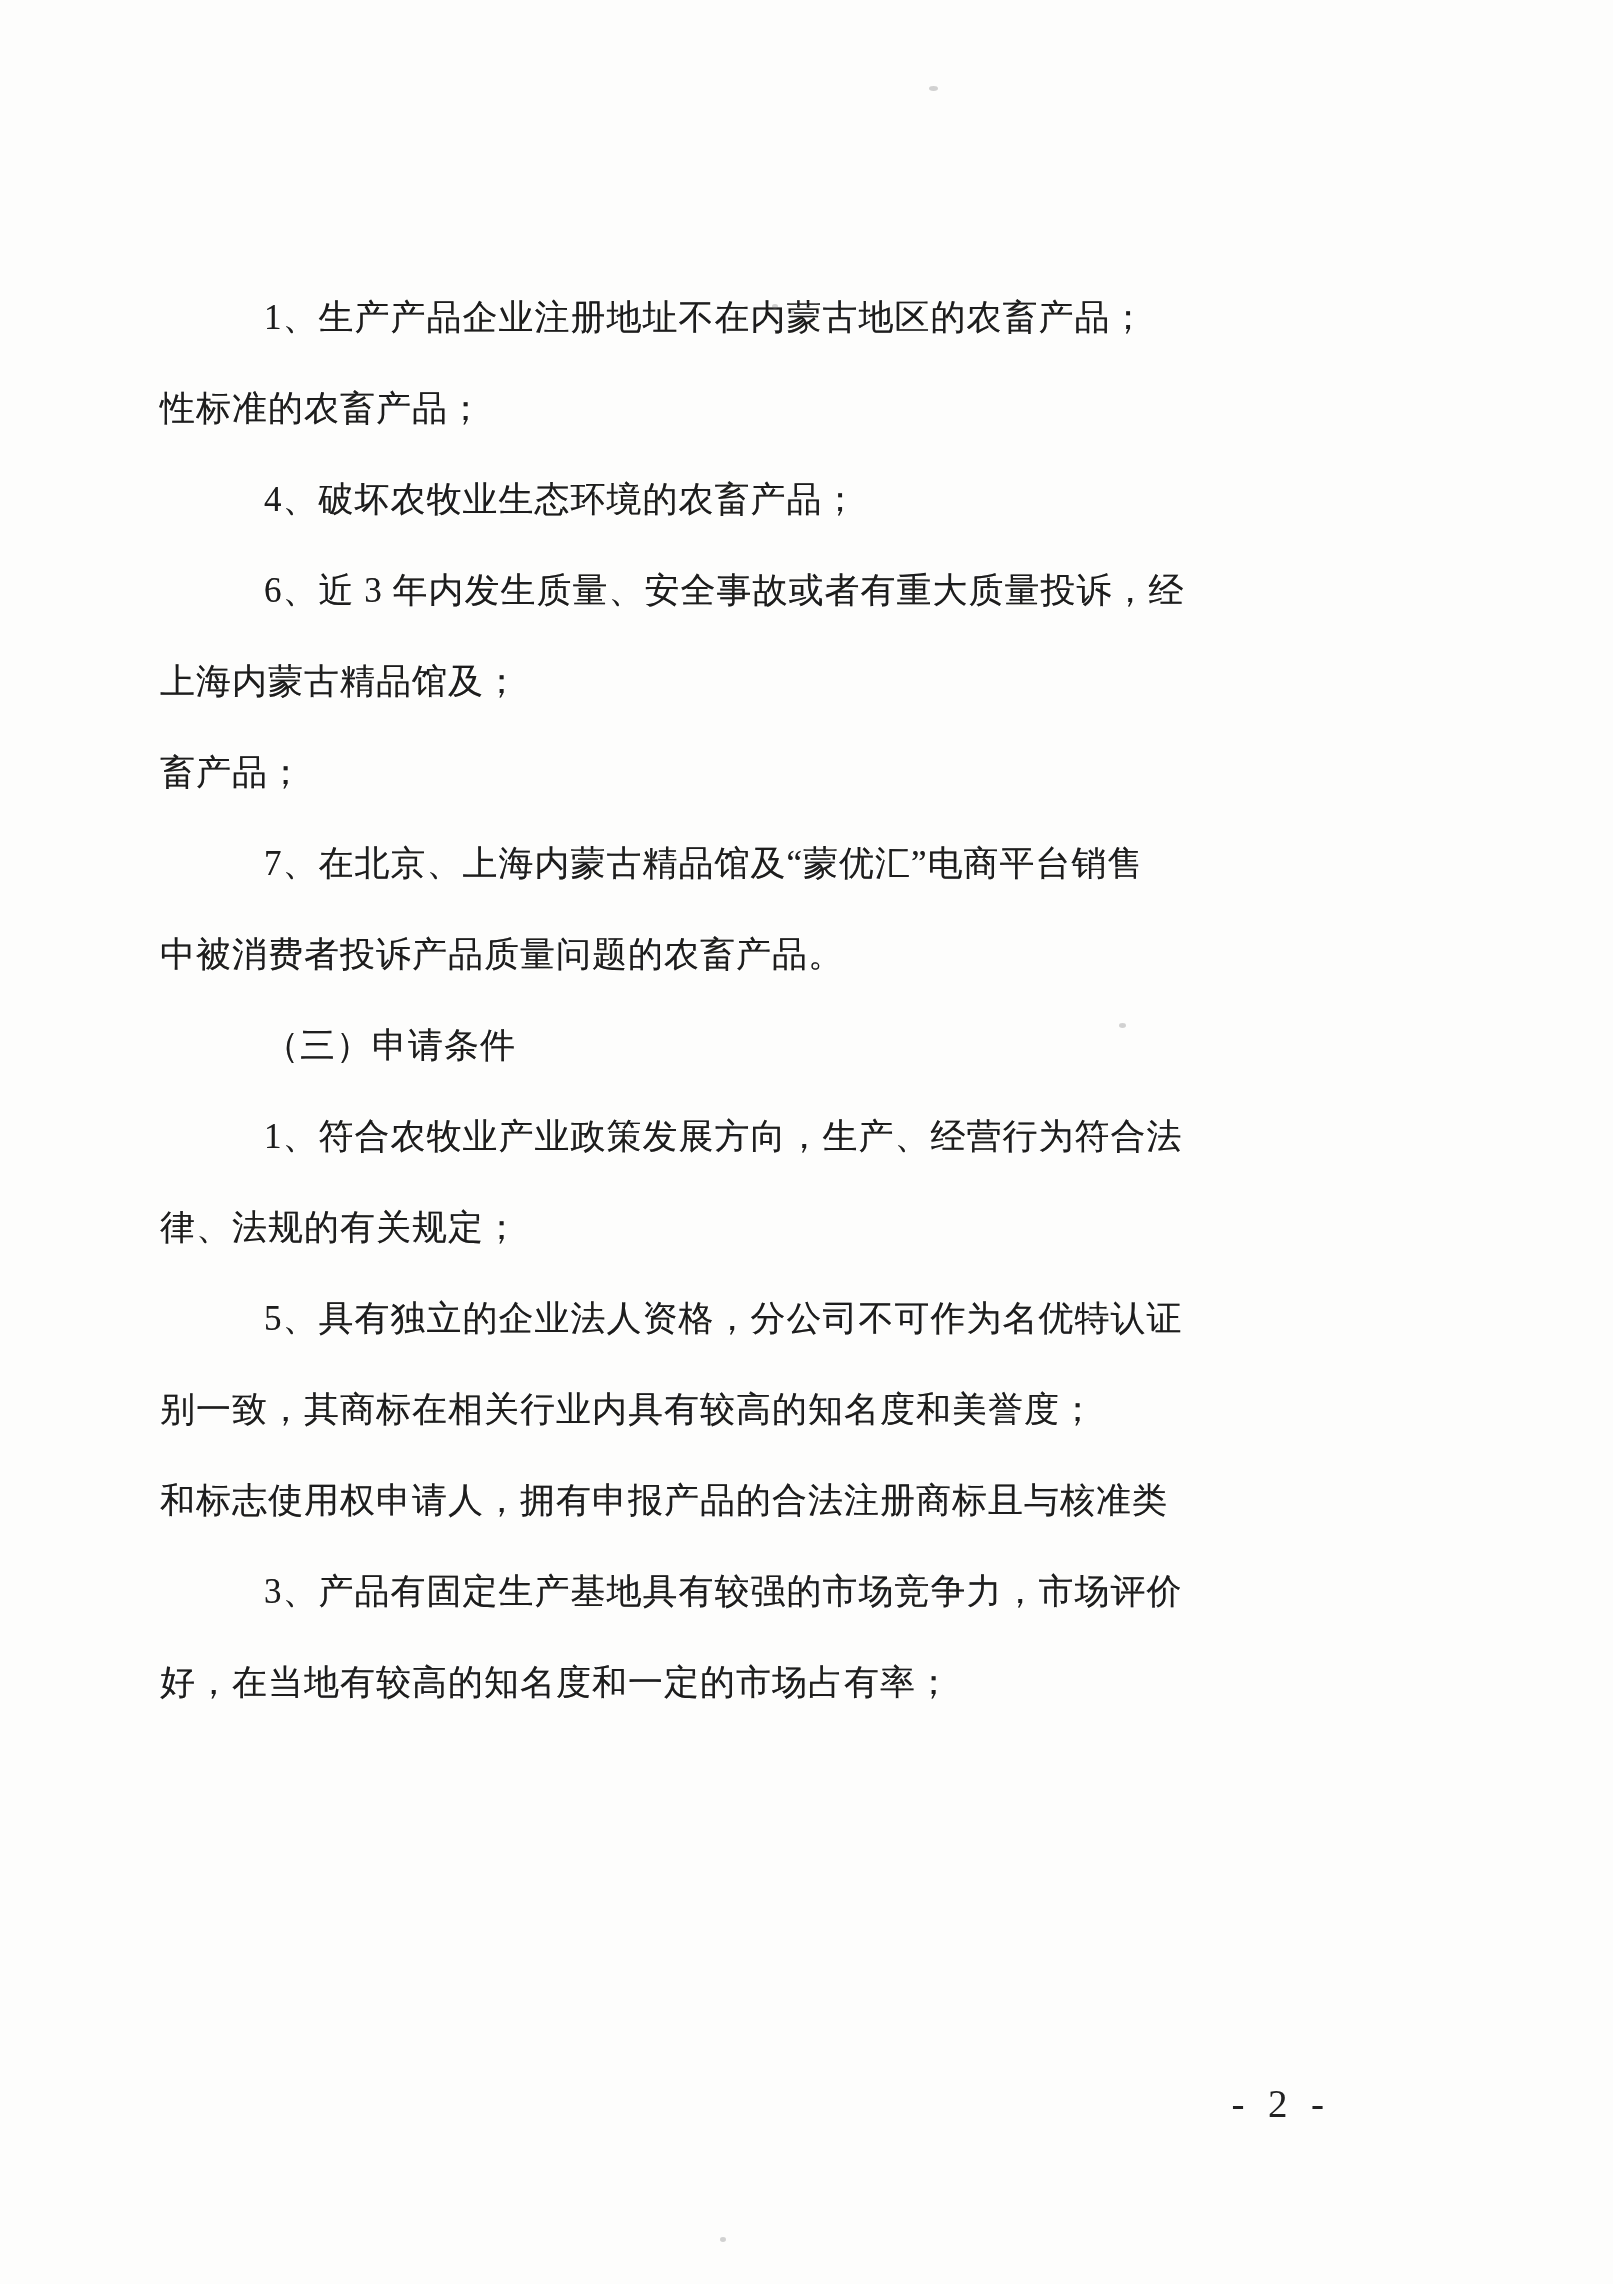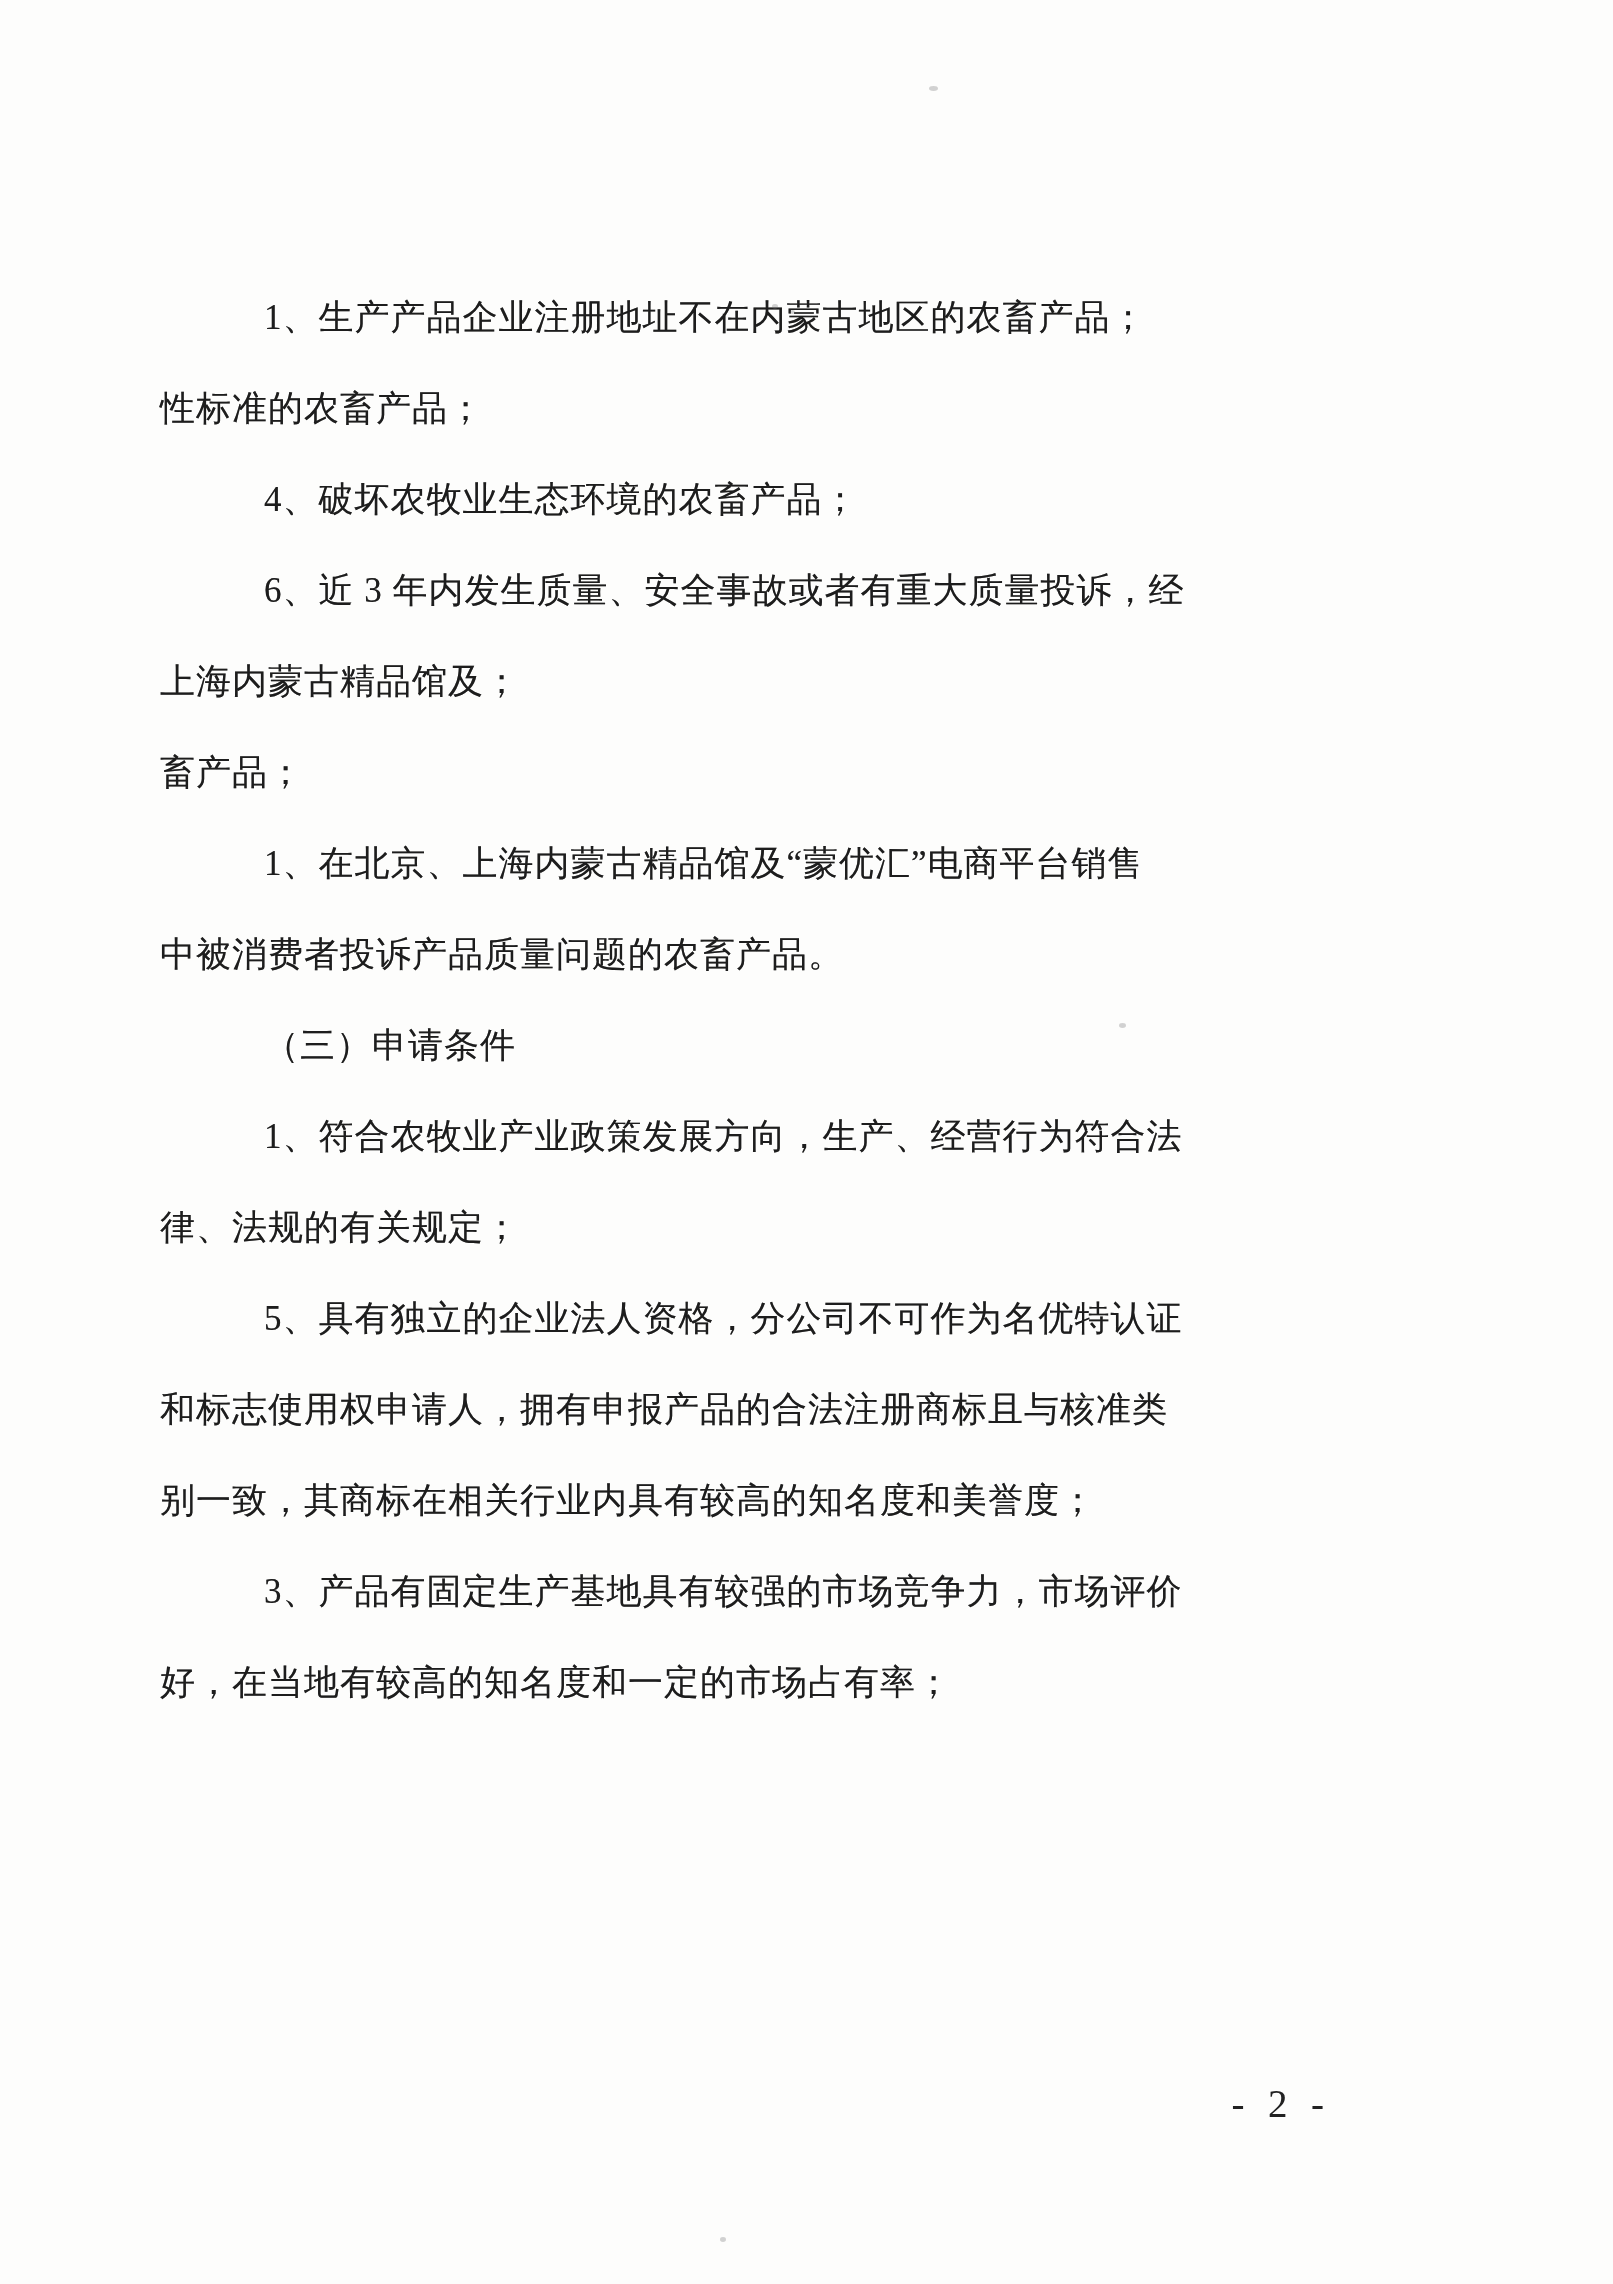--- a/index.html
+++ b/index.html
@@ -57,28 +57,28 @@
 <body>
 
 <div class="page">
   <div class="doc-body">
     <div class="line indent">1、生产产品企业注册地址不在内蒙古地区的农畜产品；</div>
     <div class="line">性标准的农畜产品；</div>
     <div class="line indent">4、破坏农牧业生态环境的农畜产品；</div>
     <div class="line indent">6、近 3 年内发生质量、安全事故或者有重大质量投诉，经</div>
     <div class="line">上海内蒙古精品馆及；</div>
     <div class="line">畜产品；</div>
-    <div class="line indent">1、在北京、上海内蒙古精品馆及“蒙优汇”电商平台销售</div>
+    <div class="line indent">7、在北京、上海内蒙古精品馆及“蒙优汇”电商平台销售</div>
     <div class="line">中被消费者投诉产品质量问题的农畜产品。</div>
     <div class="line indent">（三）申请条件</div>
     <div class="line indent">1、符合农牧业产业政策发展方向，生产、经营行为符合法</div>
     <div class="line">律、法规的有关规定；</div>
     <div class="line indent">5、具有独立的企业法人资格，分公司不可作为名优特认证</div>
+    <div class="line">别一致，其商标在相关行业内具有较高的知名度和美誉度；</div>
     <div class="line">和标志使用权申请人，拥有申报产品的合法注册商标且与核准类</div>
-    <div class="line">别一致，其商标在相关行业内具有较高的知名度和美誉度；</div>
     <div class="line indent">3、产品有固定生产基地具有较强的市场竞争力，市场评价</div>
     <div class="line">好，在当地有较高的知名度和一定的市场占有率；</div>
   </div>
 
   <div class="page-number">- 2 -</div>
 
   <div class="speck s1"></div>
   <div class="speck s2"></div>
   <div class="speck s3"></div>
   <div class="speck s4"></div>

